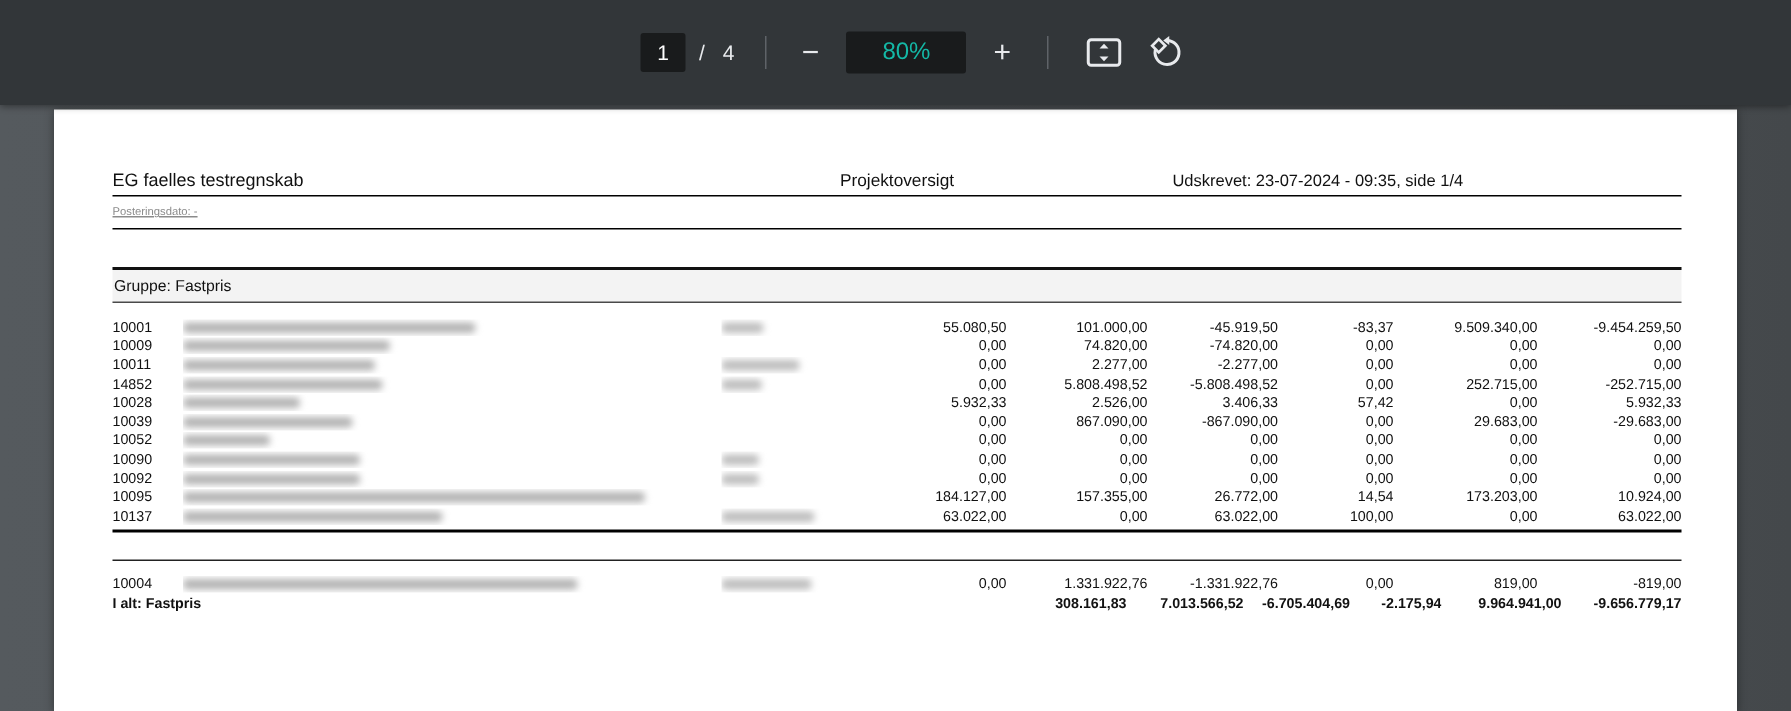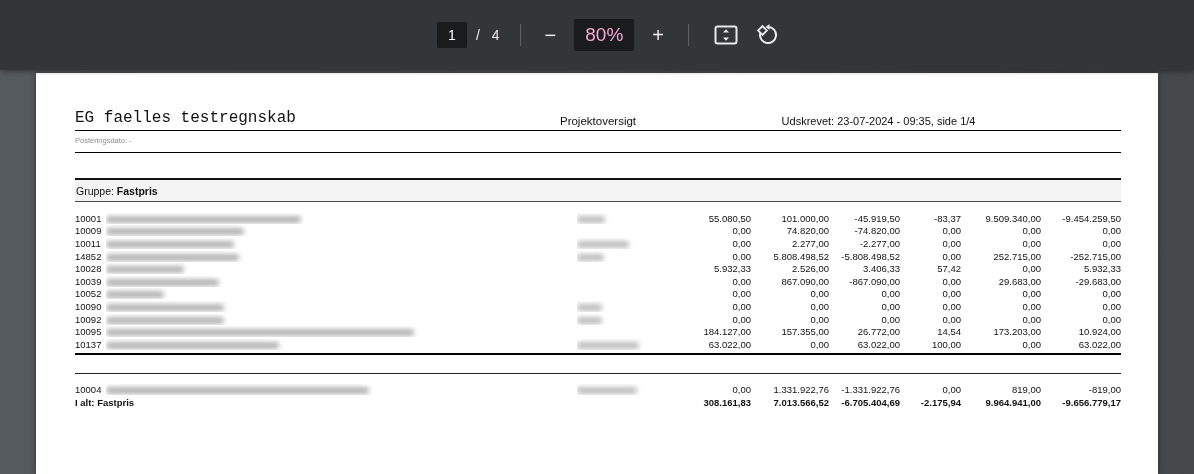--- a/index.html
+++ b/index.html
@@ -12,55 +12,55 @@
              align-items:center; justify-content:center; position:relative; z-index:2;
              box-shadow:0 1px 5px rgba(0,0,0,.45); }
   .tb-center { display:flex; align-items:center; gap:0; transform:translateX(16px); }
   .page-input { width:30px; height:26px; background:#191b1c; border:none; color:#fff;
                 text-align:center; font-size:14px; font-family:"Liberation Sans",sans-serif;
                 border-radius:2px; }
   .page-total { color:#e8eaed; font-size:14px; margin-left:9px; letter-spacing:4px; }
   .tb-sep { width:1px; height:22px; background:#5f6368; margin:0 16px; }
   .tb-btn { background:none; border:none; color:#e8eaed; font-size:20px; line-height:1;
             cursor:pointer; padding:6px 8px; border-radius:50%; }
-  .zoom-box { background:#191b1c; color:#f9a8d4; font-size:19px; padding:5px 11px;
+  .zoom-box { background:#191b1c; color:#14b8a6; font-size:16px; padding:5px 24px;
               border-radius:2px; margin:0 10px; }
   .icon-btn { background:none; border:none; cursor:pointer; padding:5px 9px; }
   .icon-btn svg { display:block; }
 
   
   .canvas { flex:1; overflow:hidden; display:flex; justify-content:center;
             padding-top:3px; background:linear-gradient(90deg,#555a5e 0%,#505458 55%,#44484b 100%); }
   .page { width:1122px; background:#fff; box-shadow:0 1px 6px rgba(0,0,0,.4);
           padding:36px 37px 40px 39px; color:#111; }
 
   .doc-header { display:grid; grid-template-columns:1fr auto 1fr; align-items:end;
                 min-height:22px; border-bottom:1px solid #000; padding-bottom:3px; }
-  .doc-company { font-size:16px;font-family:Liberation Mono, monospace; }
+  .doc-company { font-size:12px; }
   .doc-title   { font-size:11.5px; text-align:center; }
   .doc-printed { font-size:11px; text-align:center; }
 
   .posting-row { height:22px; border-bottom:1px solid #000; padding-top:5px;
-                 font-size:7.5px; color:#8b8b8b; }
+                 font-size:7.5px; color:#8b8b8b;text-decoration:underline; }
 
   .grid { display:grid;
           grid-template-columns:31px minmax(0,1fr) 102px 72px 78px 71px 61px 80px 80px; }
   .cell { font-size:9.5px; overflow:hidden; white-space:nowrap; }
   .num  { text-align:right; }
   .col-headers { margin-top:13px; }
   .col-headers .cell { font-weight:bold; font-size:9.5px; }
 
   .group-band { margin-top:25px; border-top:2px solid #111; border-bottom:1px solid #4a4a4a;
                 background:#f3f3f3; height:24px; line-height:22px; font-size:10.5px;
                 padding-left:1px; }
-  .group-band b { font-weight:bold; }
+  .group-band b { font-weight:normal; }
   .group-band.second { margin-top:15px; }
 
   .rows { margin-top:10px; }
-  .row { height:12.6px; align-items:center; }
+  .row { height:12.6px; align-items:center;gap:16px; }
   .blob { display:inline-block; height:7px; background:#b3b3b3; border-radius:3px;
           filter:blur(2.5px); vertical-align:middle; }
   .blob.ansv { background:#bdbdbd; }
 
   .total-row { margin-top:2px; border-top:2px solid #000; border-bottom:1px solid #222;
                height:21px; align-items:center; font-weight:bold; }
   .total-row .cell { font-size:9.5px;margin-top:48px; }
   .total-label { grid-column:1 / 4; }
 </style>
 </head>

